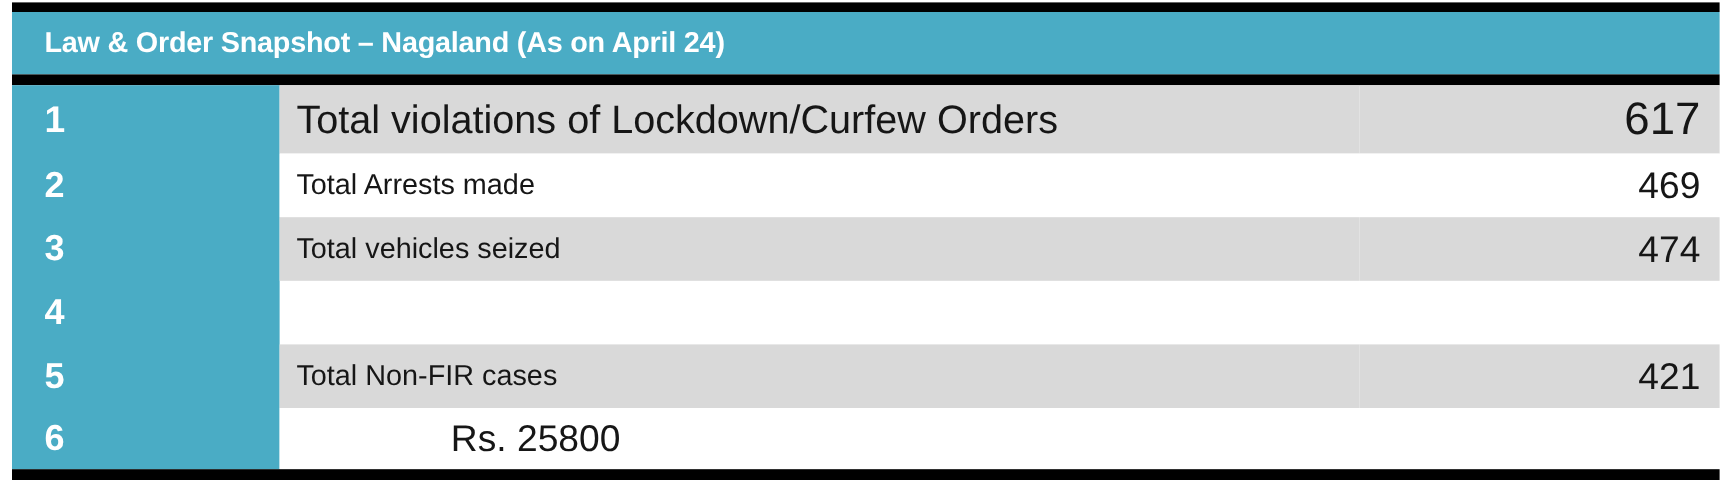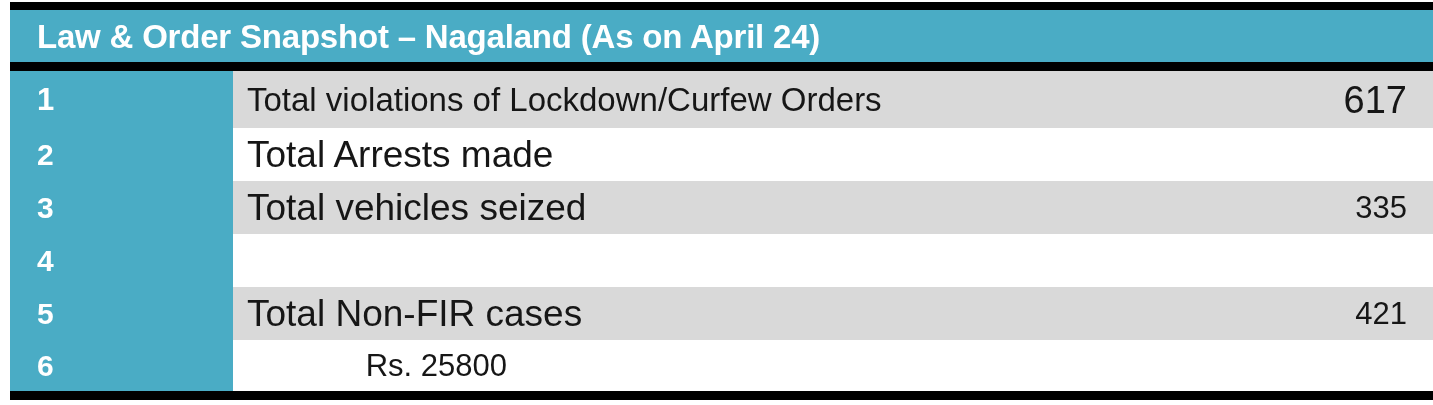--- a/index.html
+++ b/index.html
@@ -40,21 +40,21 @@
     width: 1423px;
     height: 52px;
     background: #4aacc5;
   }
   .title-text {
     position: absolute;
     left: 27px;
     top: 50%;
     transform: translateY(-50%);
     color: #ffffff;
-    font-size: 33px;
+    font-size: 24px;
     font-weight: bold;
     letter-spacing: -0.2px;
     white-space: nowrap;
     line-height: 1;
   }
 
   
   .rule-mid {
     position: absolute;
     left: 0;
@@ -110,32 +110,32 @@
     background: transparent;
   }
   .cell-label {
     flex: 1 1 auto;
     align-self: stretch;
     display: flex;
     align-items: center;
     box-sizing: border-box;
     padding-left: 14px;
     color: #161616;
-    font-size: 37px;
+    font-size: 24px;
     line-height: 1;
     white-space: nowrap;
   }
   .cell-value {
     flex: 0 0 300px;
     align-self: stretch;
     display: flex;
     align-items: center;
     justify-content: flex-end;
     box-sizing: border-box;
-    padding-right: 26px;
+    padding-right: 16px;
     color: #161616;
     font-size: 31px;
     line-height: 1;
     white-space: nowrap;
   }
 
   
   .row.row-lead .cell-label { font-size: 33px; }
   .row.row-lead .cell-value { font-size: 38px; }
   .row.row-lead .cell-serial { font-size: 31px; }
@@ -168,26 +168,27 @@
 
     <div class="row row-lead stripe" style="top:0px; height:57px;">
       <div class="cell-serial">1</div>
       <div class="cell-label">Total violations of Lockdown/Curfew Orders</div>
       <div class="cell-value">617</div>
     </div>
 
     <div class="row plain" style="top:57px; height:53px;">
       <div class="cell-serial">2</div>
       <div class="cell-label">Total Arrests made</div>
+      <div class="cell-value">469</div>
     </div>
 
     <div class="row stripe" style="top:110px; height:53px;">
       <div class="cell-serial">3</div>
       <div class="cell-label">Total vehicles seized</div>
-      <div class="cell-value">335</div>
+      <div class="cell-value">474</div>
     </div>
 
     <div class="row plain" style="top:163px; height:53px;">
       <div class="cell-serial">4</div>
     </div>
 
     <div class="row stripe" style="top:216px; height:53px;">
       <div class="cell-serial">5</div>
       <div class="cell-label">Total Non-FIR cases</div>
       <div class="cell-value">421</div>

